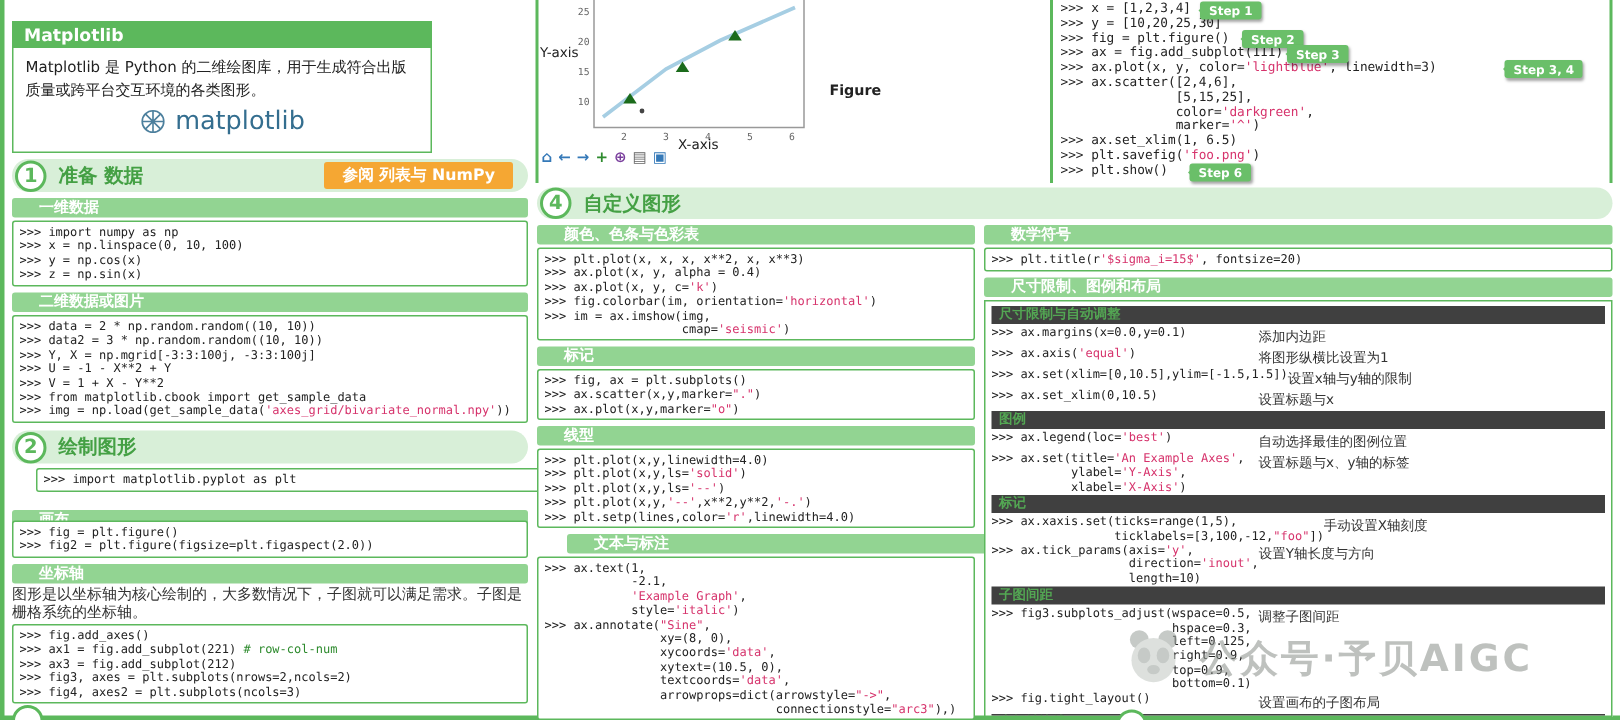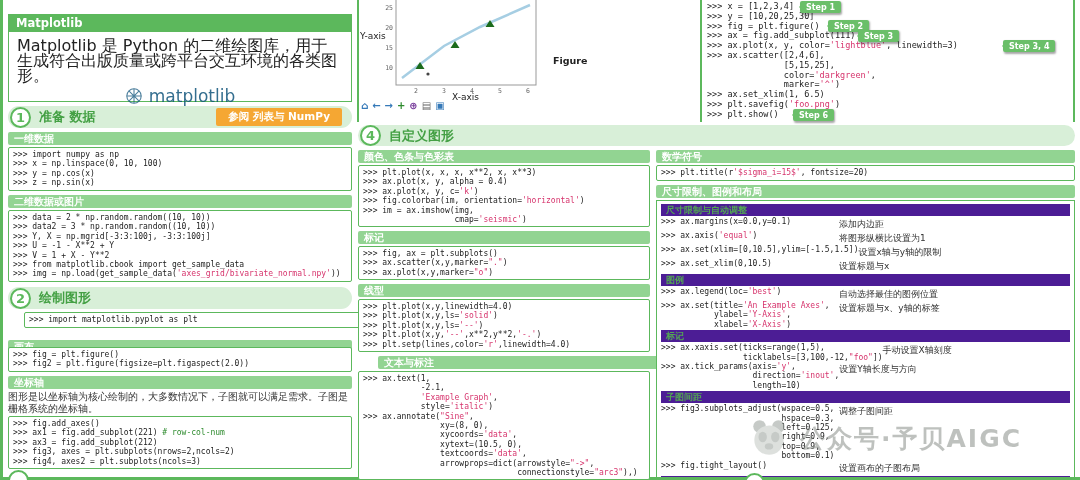--- a/index.html
+++ b/index.html
@@ -4,49 +4,49 @@
 <style>
   *{margin:0;padding:0;box-sizing:border-box;}
   html,body{width:1080px;height:480px;}
   body{font-family:"DejaVu Sans","Liberation Sans",sans-serif;background:#fff;}
   #page{position:relative;width:1080px;height:480px;background:#fff;overflow:hidden;}
   .abs{position:absolute;}
   pre.code{font-family:"DejaVu Sans Mono","Liberation Mono",monospace;font-size:8px;line-height:9.4px;color:#222;margin:0;white-space:pre;}
   .codebox{border:1px solid #5cb85c;background:#fff;padding:2px 4px;border-radius:2px;overflow:hidden;}
   .str{color:#d6336c;}
   .com{color:#2e8b2e;}
-  .strip{background:#92d492;color:#fff;font-weight:bold;font-size:10px;line-height:13px;height:13px;padding:0 6px;border-radius:2px;}
+  .strip{background:#92d492;color:#fff;font-weight:bold;font-size:10px;line-height:13px;height:13px;padding:0 18px;border-radius:2px;}
   .pill{background:#d8efd8;border-radius:12px;display:flex;align-items:center;gap:8px;padding:0 2px;}
   .circle{width:21px;height:21px;border:2.5px solid #5cb85c;border-radius:50%;background:#fff;color:#5cb85c;font-weight:bold;font-size:13px;display:flex;align-items:center;justify-content:center;flex:0 0 21px;}
   .sectitle{color:#44a044;font-weight:bold;font-size:13px;}
   .badge-orange{background:#f5a733;color:#fff;font-size:10.5px;font-weight:bold;padding:2px 12px;border-radius:2px;}
-  .substrip{background:#4c1d95;color:#53a653;font-weight:bold;font-size:9px;line-height:12px;height:12px;padding:0 5px;margin:1px 0 1px 0;}
+  .substrip{background:#404040;color:#53a653;font-weight:bold;font-size:9px;line-height:12px;height:12px;padding:0 5px;margin:1px 0 1px 0;}
   .crow{display:flex;align-items:flex-start;}
   .crow pre.code{flex:0 0 178px;}
   .note{font-size:9px;color:#333;white-space:nowrap;padding-top:1px;}
   .step{position:absolute;background:#6abf69;color:#fff;font-size:8px;font-weight:bold;padding:1.5px 6px;border-radius:2px;box-shadow:1px 1.5px 2px rgba(0,0,0,.35);}
   .step::before{content:"";position:absolute;left:-5px;top:50%;margin-top:-4px;border:4px solid transparent;border-right-color:#6abf69;}
   .tbico{font-size:10px;line-height:11px;font-weight:bold;cursor:pointer;}
   .tick{font-family:"DejaVu Sans Mono","Liberation Mono",monospace;font-size:6.5px;fill:#666;}
   .notetext{font-size:10px;line-height:12px;color:#333;}
   .watermark{display:flex;align-items:center;gap:10px;opacity:.55;}
   .wm-text{font-size:25px;font-weight:bold;color:#8a8f8a;letter-spacing:2px;}
 </style>
 </head>
 <body>
 
 <div id="page">
 
   <div class="abs" style="left:0;top:0;width:3px;height:480px;background:#5cb85c;"></div>
   <div class="abs" style="left:0;top:477px;width:1080px;height:3px;background:#5cb85c;"></div>
 
-  <div class="abs" style="left:8px;top:14px;width:344px;">
+  <div class="abs" style="left:8px;top:14px;width:280px;">
     <div style="background:#5cb85c;color:#fff;font-weight:bold;font-size:11.5px;line-height:18px;height:18px;padding:0 8px;">Matplotlib</div>
     <div style="border:1.5px solid #5cb85c;border-top:none;background:#fff;padding:6px 8px 4px;height:70px;">
-      <div style="font-size:16px;color:#222;line-height:15px;">Matplotlib 是 Python 的二维绘图库，用于生成符合出版质量或跨平台交互环境的各类图形。</div>
+      <div style="font-size:10px;color:#222;line-height:15px;">Matplotlib 是 Python 的二维绘图库，用于生成符合出版质量或跨平台交互环境的各类图形。</div>
       <div style="display:flex;justify-content:center;align-items:center;gap:6px;margin-top:3px;">
         <svg width="18" height="18" viewBox="0 0 20 20">
           <g stroke="#11557c" stroke-width="1.2" opacity="0.75" fill="none">
             <circle cx="10" cy="10" r="8"></circle>
             <path d="M10 2 V18 M2 10 H18 M4.3 4.3 L15.7 15.7 M15.7 4.3 L4.3 15.7"></path>
           </g>
         </svg>
         <span style="font-size:17px;color:#11557c;opacity:.85;">matplotlib</span>
       </div>
     </div>

